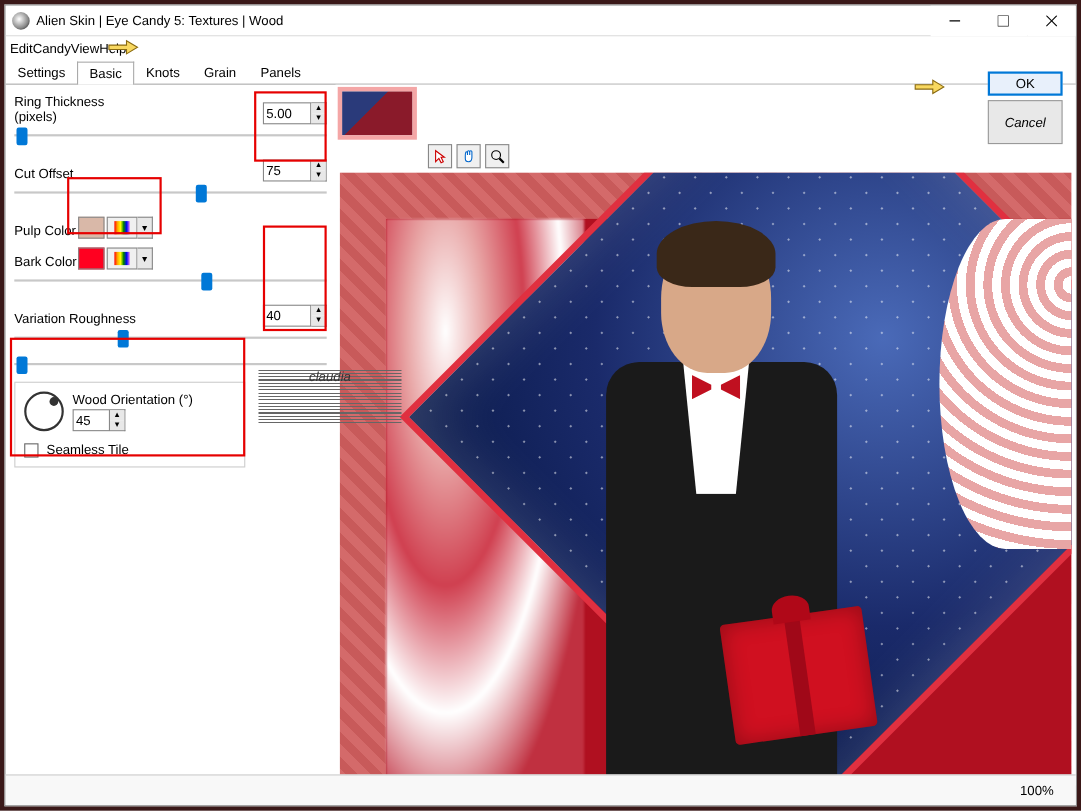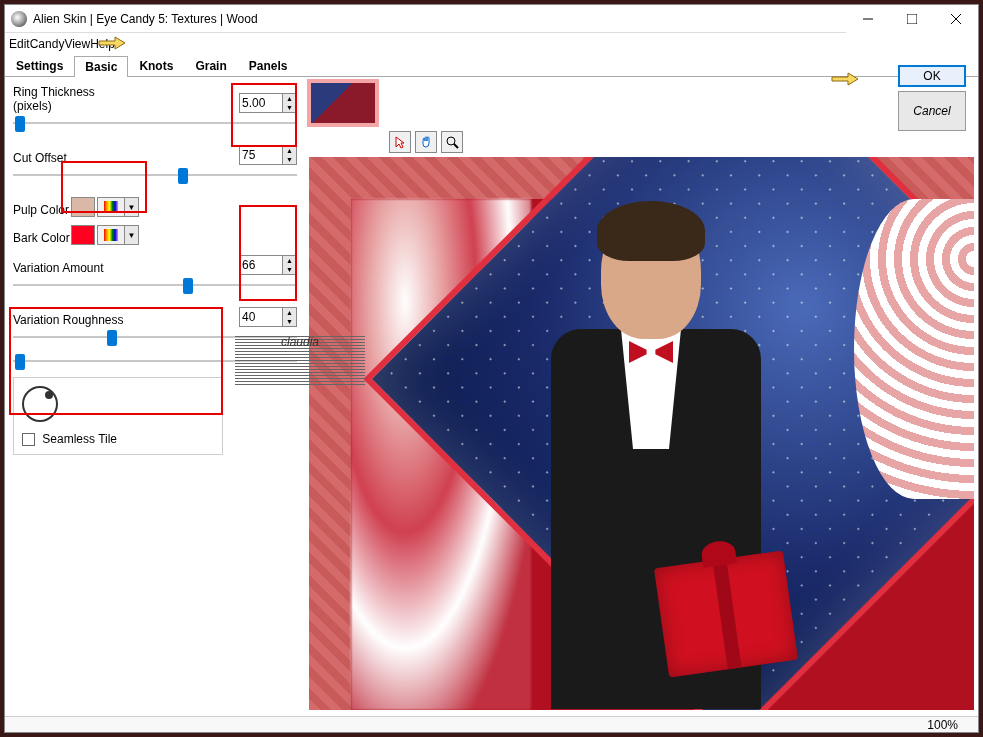--- a/index.html
+++ b/index.html
@@ -6,21 +6,21 @@
 body { background: #3a1818; padding: 4px; }
 .window { background: #fff; width: 975px; height: 729px; border: 1px solid #888; position: relative; overflow: hidden; }
 .titlebar { height: 28px; display: flex; align-items: center; padding: 0 0 0 6px; border-bottom: 1px solid #ddd; }
 .titlebar-icon { width: 16px; height: 16px; background: radial-gradient(circle at 40% 40%, #fff 0%, #888 60%, #000 100%); border-radius: 50%; margin-right: 6px; }
 .titlebar-text { flex: 1; }
 .win-controls { display: flex; }
 .win-btn { width: 44px; height: 28px; display: flex; align-items: center; justify-content: center; background: #fff; }
 .menubar { height: 22px; display: flex; align-items: center; padding-left: 4px; position: relative; }
 .menu-item { cursor: default; }
 .tabbar { height: 22px; display: flex; border-bottom: 1px solid #aaa; }
-.tab { padding: 3px 10px; border: 1px solid transparent; border-bottom: none; cursor: default; font-weight: bold; }
+.tab { padding: 3px 10px; border: 1px solid transparent; border-bottom: none; cursor: default; }
 .tab.active { border-color: #aaa; background: #fff; position: relative; top: 1px; }
 .content { display: flex; height: calc(100% - 72px - 18px); }
 .left-panel { width: 300px; padding: 10px 8px; position: relative; }
 .right-panel { flex: 1; position: relative; background: #fff; }
 .row { display: flex; align-items: flex-end; height: 26px; margin-bottom: 2px; }
 .row label { width: 120px; }
 .slider-track { position: relative; height: 16px; flex: 1; }
 .slider-line { position: absolute; top: 7px; left: 0; right: 0; height: 2px; background: #c8c8c8; }
 .slider-thumb { position: absolute; top: 1px; width: 10px; height: 16px; background: #0078d7; border-radius: 2px; }
 .num-input { width: 44px; height: 20px; border: 1px solid #888; padding: 1px 2px; text-align: left; background: #fff; }
@@ -52,21 +52,21 @@
 .man { position: absolute; top: 0; left: 160px; width: 280px; height: 100%; }
 .head { position: absolute; top: 10px; left: 90px; width: 100px; height: 130px; background: #d8a888; border-radius: 48% 48% 42% 42%; }
 .hair { position: absolute; top: 2px; left: 86px; width: 108px; height: 60px; background: #3a2818; border-radius: 50% 50% 30% 30%; }
 .suit { position: absolute; top: 130px; left: 40px; width: 210px; height: 380px; background: #1a1a1a; border-radius: 30px 30px 0 0; }
 .shirt { position: absolute; top: 130px; left: 110px; width: 60px; height: 120px; background: #fff; clip-path: polygon(0 0, 100% 0, 80% 100%, 20% 100%); }
 .bowtie { position: absolute; top: 142px; left: 118px; width: 44px; height: 22px; background: #c01020; clip-path: polygon(0 0, 40% 40%, 40% 60%, 0 100%, 0 0, 100% 0, 60% 40%, 60% 60%, 100% 100%, 100% 0); }
 .gift { position: absolute; top: 360px; left: 150px; width: 130px; height: 110px; background: #d01020; border-radius: 4px; transform: rotate(-8deg); box-shadow: inset 0 0 20px rgba(0,0,0,.3); }
 .gift::before { content: ''; position: absolute; top: 0; left: 45%; width: 14px; height: 100%; background: #a00818; }
 .gift::after { content: ''; position: absolute; top: -18px; left: 38%; width: 34px; height: 24px; background: #b00818; border-radius: 50% 50% 0 0; }
 .watermark { position: absolute; top: 330px; left: 230px; width: 130px; height: 50px; background: repeating-linear-gradient(0deg, #666 0, #666 1px, transparent 1px, transparent 3px); display: flex; align-items: flex-start; justify-content: center; color: #333; font-style: italic; z-index: 8; }
-.statusbar { position: absolute; bottom: 0; left: 0; right: 0; height: 16px; border-top: 1px solid #ccc; display: flex; align-items: center; justify-content: flex-end; padding-right: 20px; background: #f8f8f8; }
+.statusbar { position: absolute; bottom: 0; left: 0; right: 0; height: 28px; border-top: 1px solid #ccc; display: flex; align-items: center; justify-content: flex-end; padding-right: 20px; background: #f8f8f8; }
 .hand-cursor { position: absolute; width: 30px; height: 22px; z-index: 20; }
 .hand-cursor svg { width: 100%; height: 100%; }
 </style>
 </head>
 <body>
 
 <div class="window">
 
   <div class="titlebar">
     <div class="titlebar-icon"></div>
@@ -169,31 +169,20 @@
 
       <div class="row">
         <label style="width:58px">Bark Color</label>
         <span class="color-swatch" style="background:#ff0020;"></span>
         <span class="color-picker">
             <span class="rainbow"></span>
           </span>
         <span class="dd-arrow">▼</span>
       </div>
 
-      <div class="row" style="margin-top:4px;">
-        <label>Variation Amount</label>
-        <div style="flex:1"></div>
-        <div class="field-wrap">
-          <input class="num-input" value="66" style="">
-          <div class="spinner">
-              <div>▲</div>
-              <div>▼</div>
-            </div>
-        </div>
-      </div>
       <div class="slider-track" style="margin-bottom:8px;">
         <div class="slider-line"></div>
           <div class="slider-thumb" style="left:60%;"></div>
       </div>
 
       <div class="row">
         <label>Variation Roughness</label>
         <div style="flex:1"></div>
         <div class="field-wrap">
           <input class="num-input" value="40" style="">
@@ -209,20 +198,30 @@
       </div>
 
       <div class="slider-track" style="margin-bottom:8px;">
         <div class="slider-line"></div>
           <div class="slider-thumb" style="left:2px;"></div>
       </div>
 
       <div class="orient-box">
         <div style="display:flex; align-items:center; gap:8px;">
           <div class="orient-dial"></div>
+          <div>
+            <div>Wood Orientation (°)</div>
+            <div class="field-wrap" style="margin-top:2px;">
+              <input class="num-input" style="width: 34px;" value="45">
+              <div class="spinner">
+                  <div>▲</div>
+                  <div>▼</div>
+                </div>
+            </div>
+          </div>
         </div>
         <div style="margin-top:10px;">
           <span class="checkbox"></span>
           <span>Seamless Tile</span>
         </div>
       </div>
 
       <div class="red-box" style="top:6px; left:226px; width:66px; height:64px;"></div>
       <div class="red-box" style="top:84px; left:56px; width:86px; height:52px;"></div>
       <div class="red-box" style="top:128px; left:234px; width:58px; height:96px;"></div>

